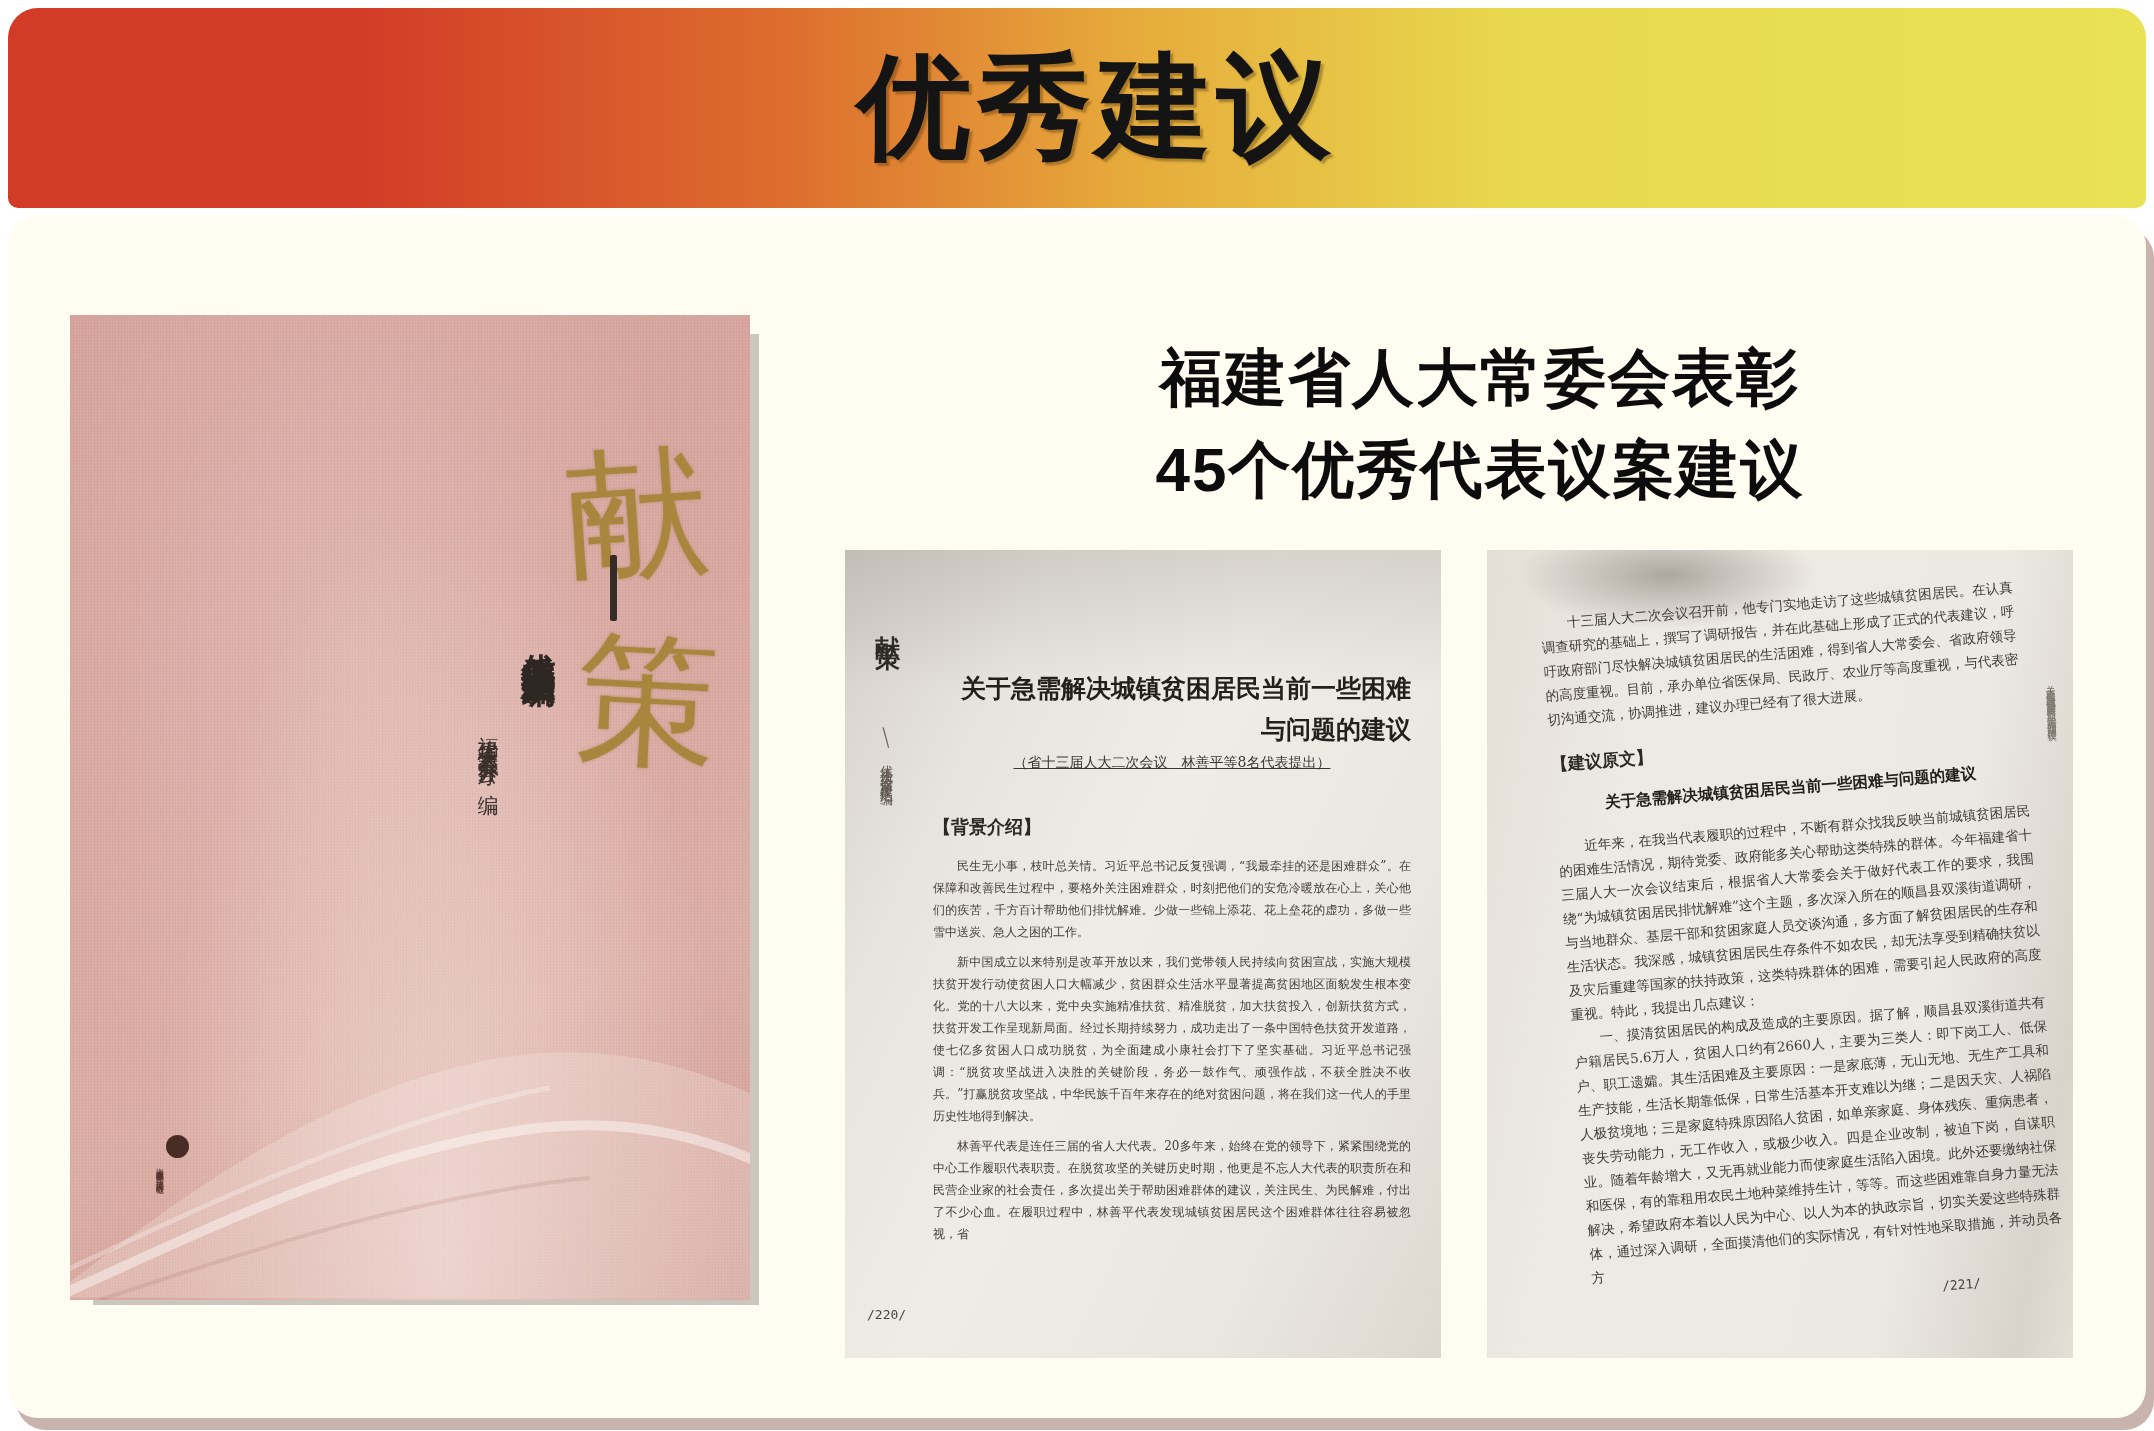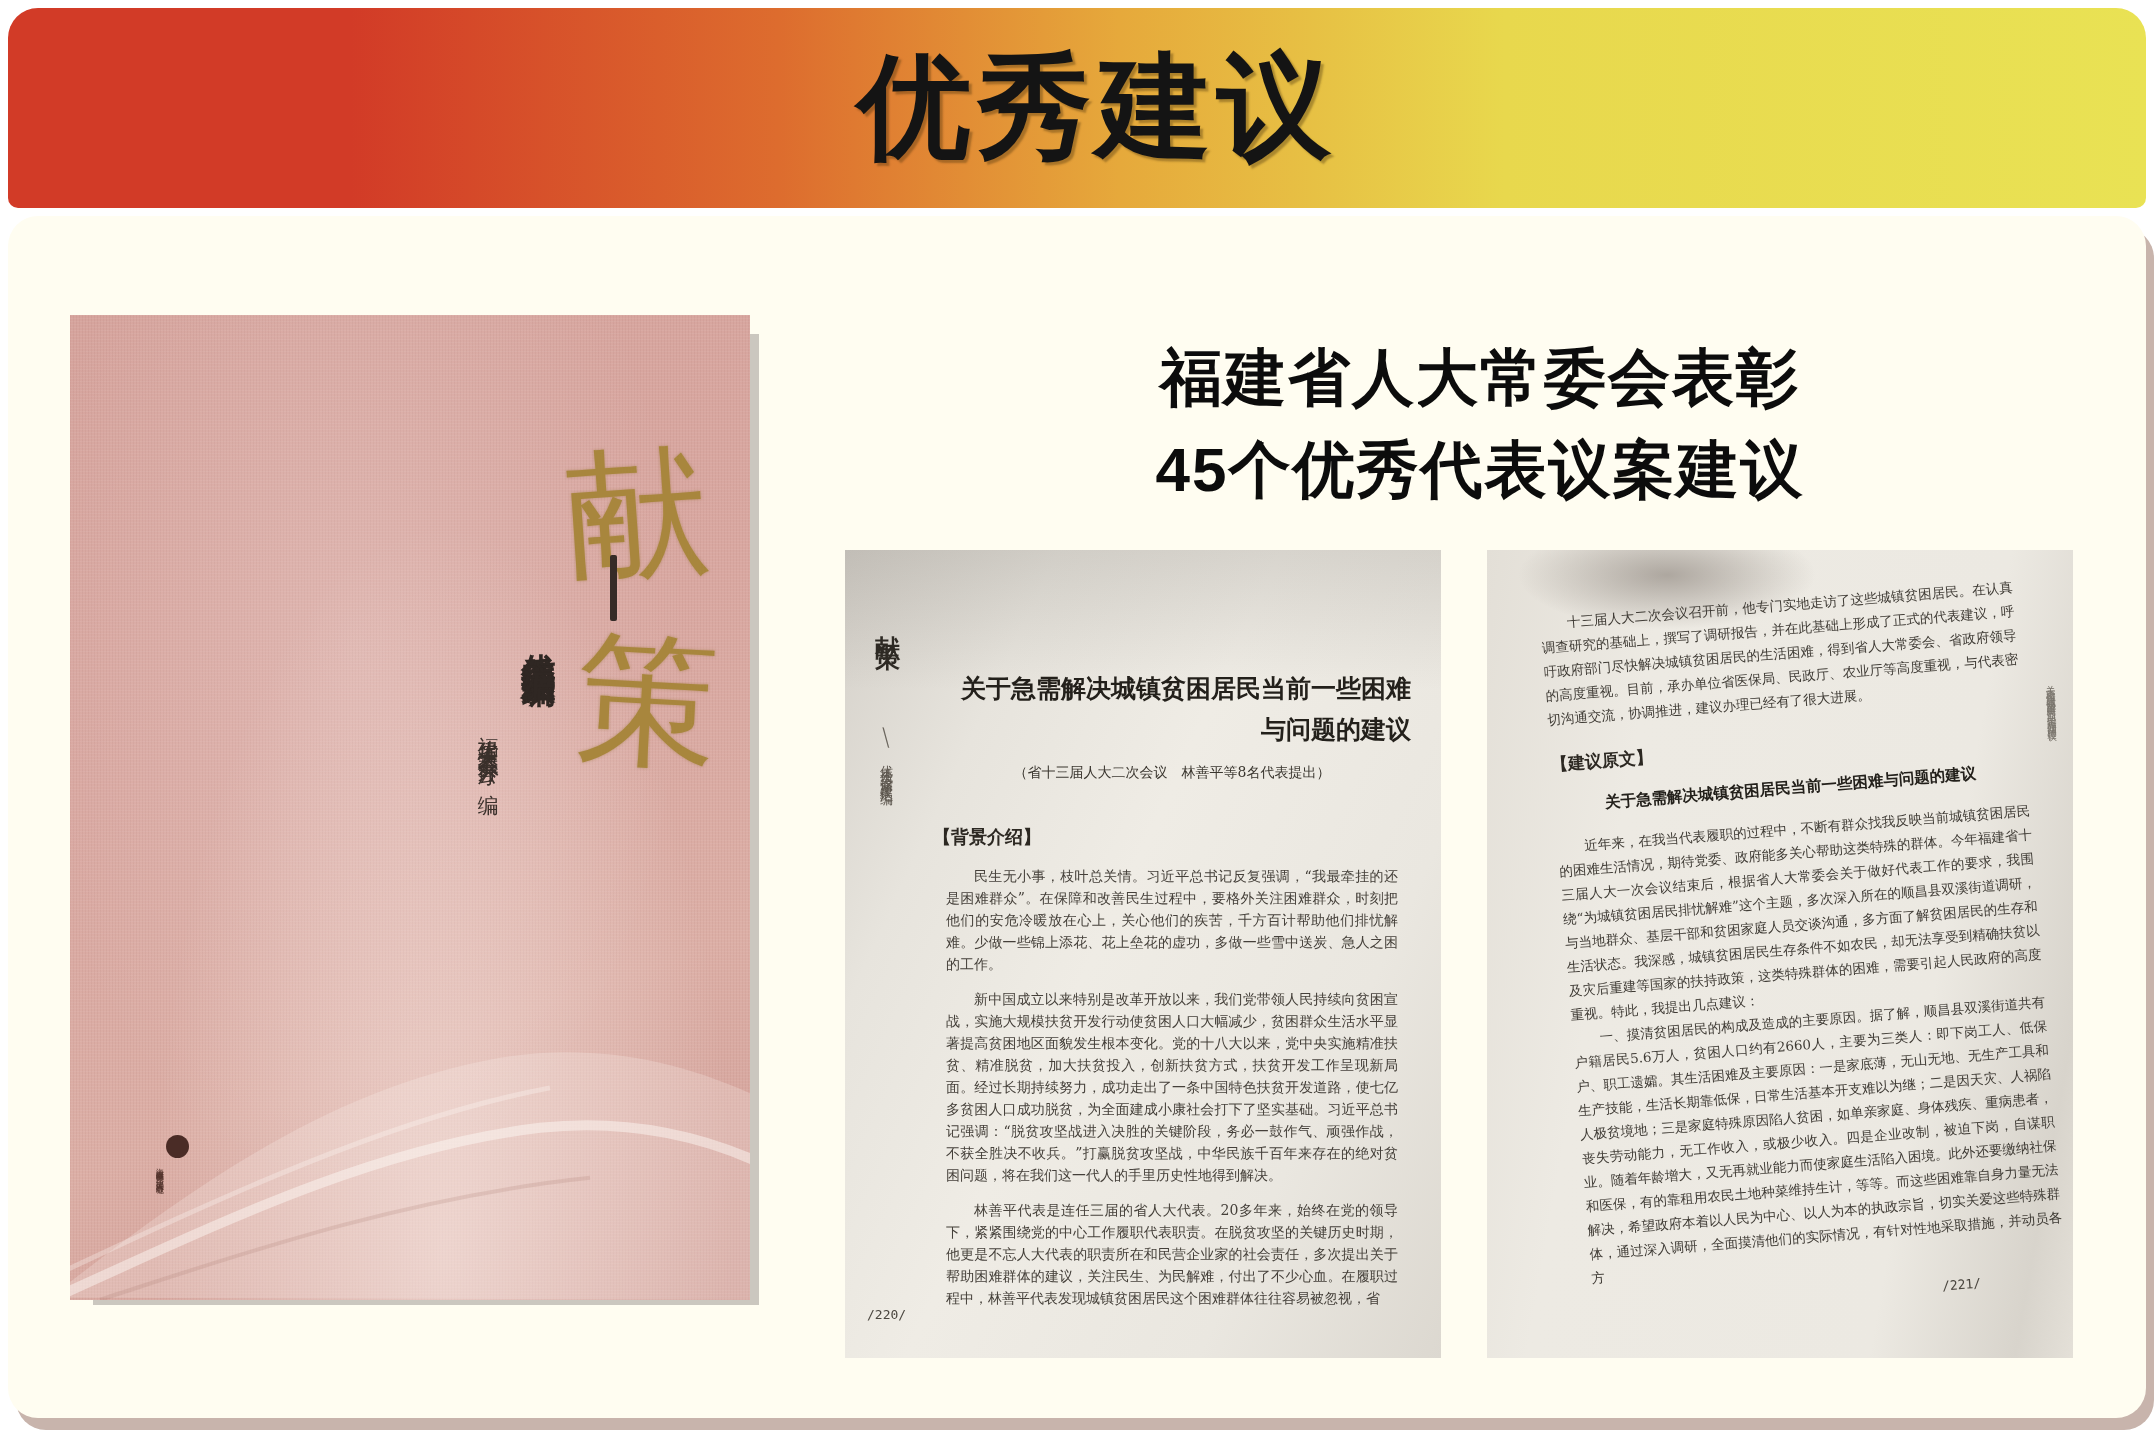--- a/index.html
+++ b/index.html
@@ -63,23 +63,23 @@
   .book-text{font-family:"DejaVu Serif",serif;color:#3e3a34;}
   .spine-main{position:absolute;left:26px;top:66px;writing-mode:vertical-rl;
               font-size:25px;font-weight:bold;letter-spacing:10px;color:#2e2a24;font-family:"DejaVu Serif",serif;}
   .spine-slash{position:absolute;left:36px;top:178px;font-size:16px;color:#6b665e;transform:rotate(12deg);}
   .spine-sub{position:absolute;left:32px;top:205px;writing-mode:vertical-rl;
              font-size:13px;letter-spacing:3px;color:#5c564e;font-family:"DejaVu Serif",serif;}
 
   .lp-content{position:absolute;left:88px;top:118px;width:478px;}
   .lp-title{font-size:25px;font-weight:bold;text-align:right;line-height:41px;color:#23201b;
             font-family:"DejaVu Serif",serif;}
-  .lp-byline{margin-top:14px;font-size:14px;text-align:center;color:#3a362f;font-family:"DejaVu Serif",serif;}
+  .lp-byline{margin-top:4px;font-size:14px;text-align:center;color:#3a362f;font-family:"DejaVu Serif",serif;text-decoration:underline;}
   .lp-section{margin-top:43px;font-size:18px;font-weight:bold;color:#2c2822;font-family:"DejaVu Serif",serif;}
-  .body-para{margin:13px;margin-top:8px;font-size:14px;line-height:22px;text-align:justify;
+  .body-para{margin:0;margin-top:8px;font-size:12px;line-height:22px;text-align:justify;
              text-indent:2em;color:#45403a;}
   .page-num{position:absolute;font-size:13px;color:#4a463f;font-family:"DejaVu Sans Mono",monospace;}
   .lp-num{left:22px;bottom:36px;margin-top:45px;}
 
   .rp-rotate{position:absolute;left:52px;top:62px;width:474px;transform:rotate(-4.5deg);
              transform-origin:0 0;}
   .rp-para{margin:0;font-size:13.5px;line-height:24px;text-align:justify;text-indent:2em;color:#3f3b35;}
   .rp-section{margin-top:22px;font-size:17px;font-weight:bold;color:#2c2822;font-family:"DejaVu Serif",serif;}
   .rp-title{margin-top:20px;font-size:15.5px;font-weight:bold;text-align:center;color:#23201b;
             font-family:"DejaVu Serif",serif;}

